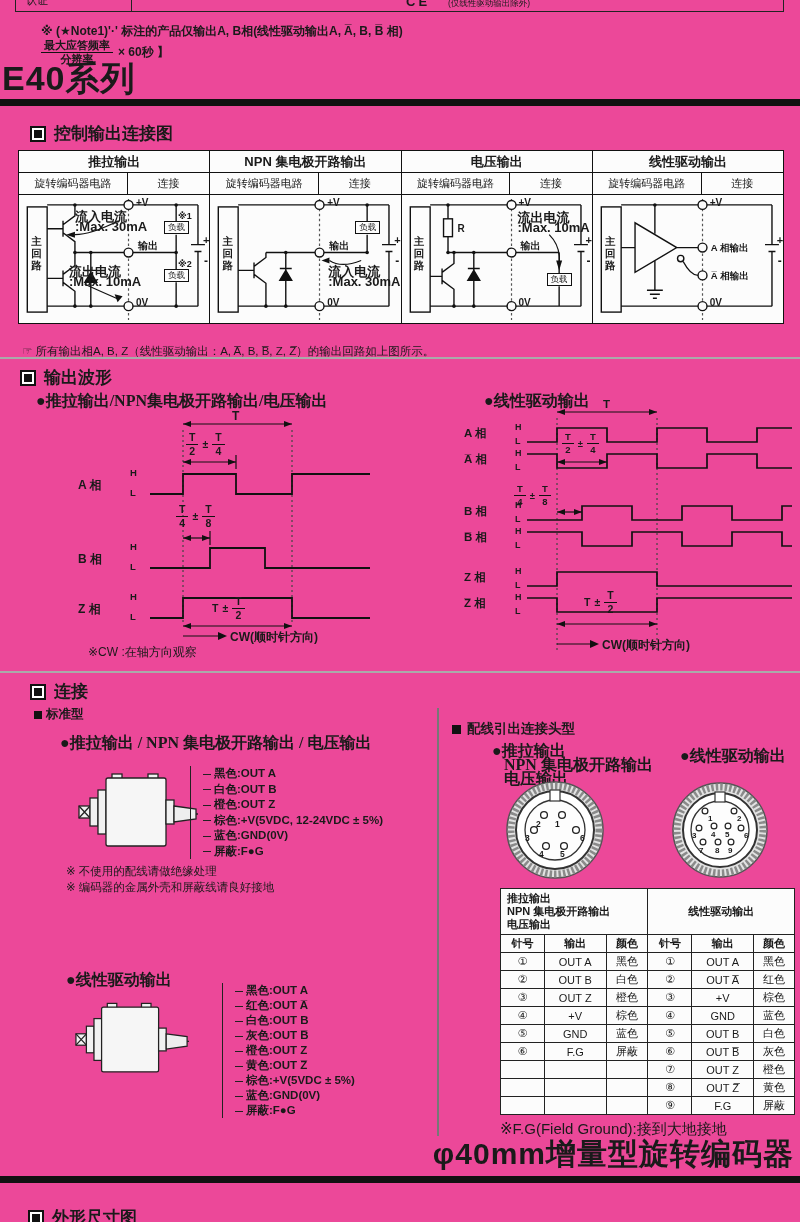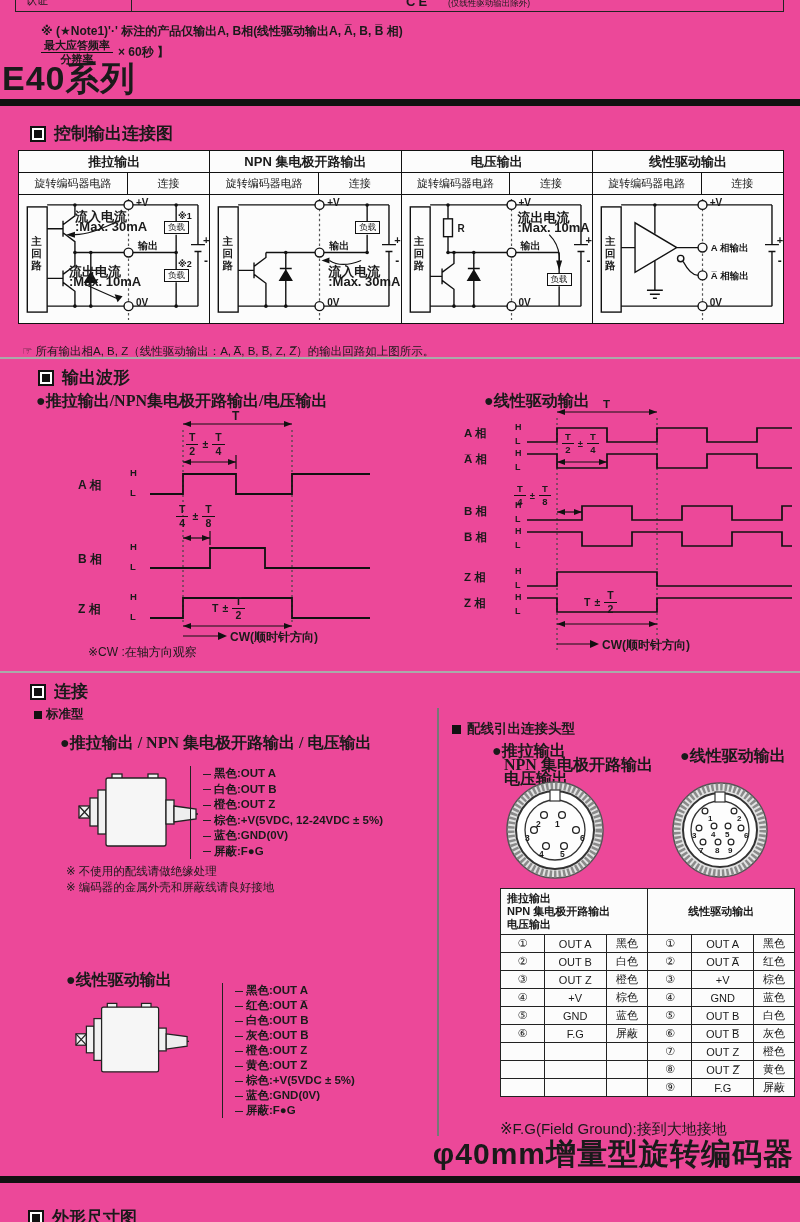--- a/index.html
+++ b/index.html
@@ -268,21 +268,21 @@
         <span class="clabel" style="left:184px;top:40px;font-size:11px;">+</span>
         <span class="clabel" style="left:185px;top:60px;font-size:12px;">-</span>
       </div>
     </div>
   </div>
 
   <div class="abs note" style="left:22px;top:344px;">☞ 所有输出相A, B, Z（线性驱动输出：A, A̅, B, B̅, Z, Z̅）的输出回路如上图所示。</div>
 
   <div class="divider" style="top:357px;"></div>
 
-  <div class="abs sec-h" style="left:38px;top:366px;">
+  <div class="abs sec-h" style="left:20px;top:366px;">
     <span class="sec-icon"></span>
     <span>输出波形</span>
   </div>
   <div class="abs bullet" style="left:36px;top:391px;">●推拉输出/NPN集电极开路输出/电压输出</div>
   <div class="abs bullet" style="left:484px;top:391px;">●线性驱动输出</div>
 
   <div class="abs" style="left:60px;top:408px;width:360px;height:234px;">
     <svg width="360" height="234" viewBox="0 0 360 234">
       <g stroke="#444" stroke-width="1.2" stroke-dasharray="2 3">
         <line x1="123" y1="22" x2="123" y2="214"></line>
@@ -584,20 +584,28 @@
         <col style="width:62px">
         <col style="width:41px">
       </colgroup>
     <thead>
       <tr>
         <th colspan="3" class="hl">推拉输出
 NPN 集电极开路输出
 电压输出</th>
         <th colspan="3">线性驱动输出</th>
       </tr>
+      <tr>
+        <th>针号</th>
+        <th>输出</th>
+        <th>颜色</th>
+        <th>针号</th>
+        <th>输出</th>
+        <th>颜色</th>
+      </tr>
     </thead>
     <tbody>
         <tr>
           <td>①</td>
           <td>OUT A</td>
           <td>黑色</td>
           <td>①</td>
           <td>OUT A</td>
           <td>黑色</td>
         </tr>

